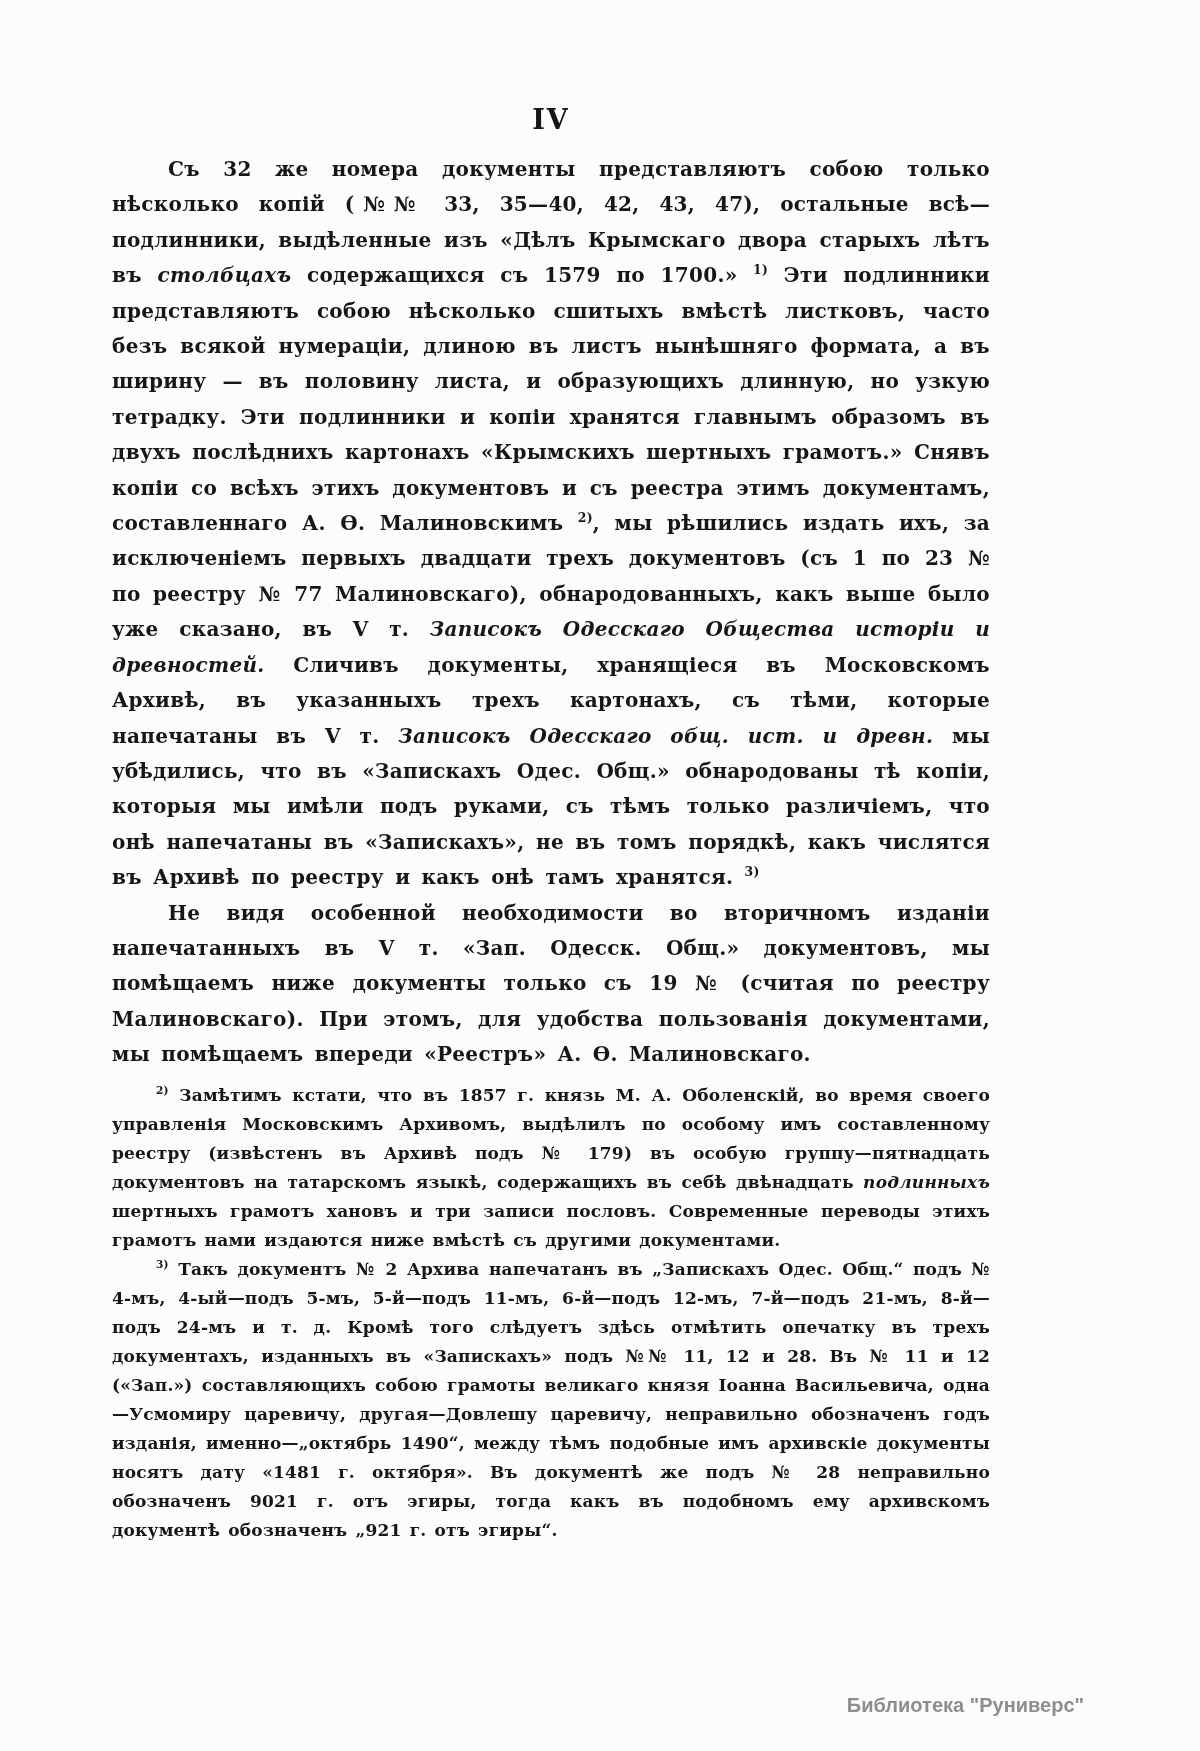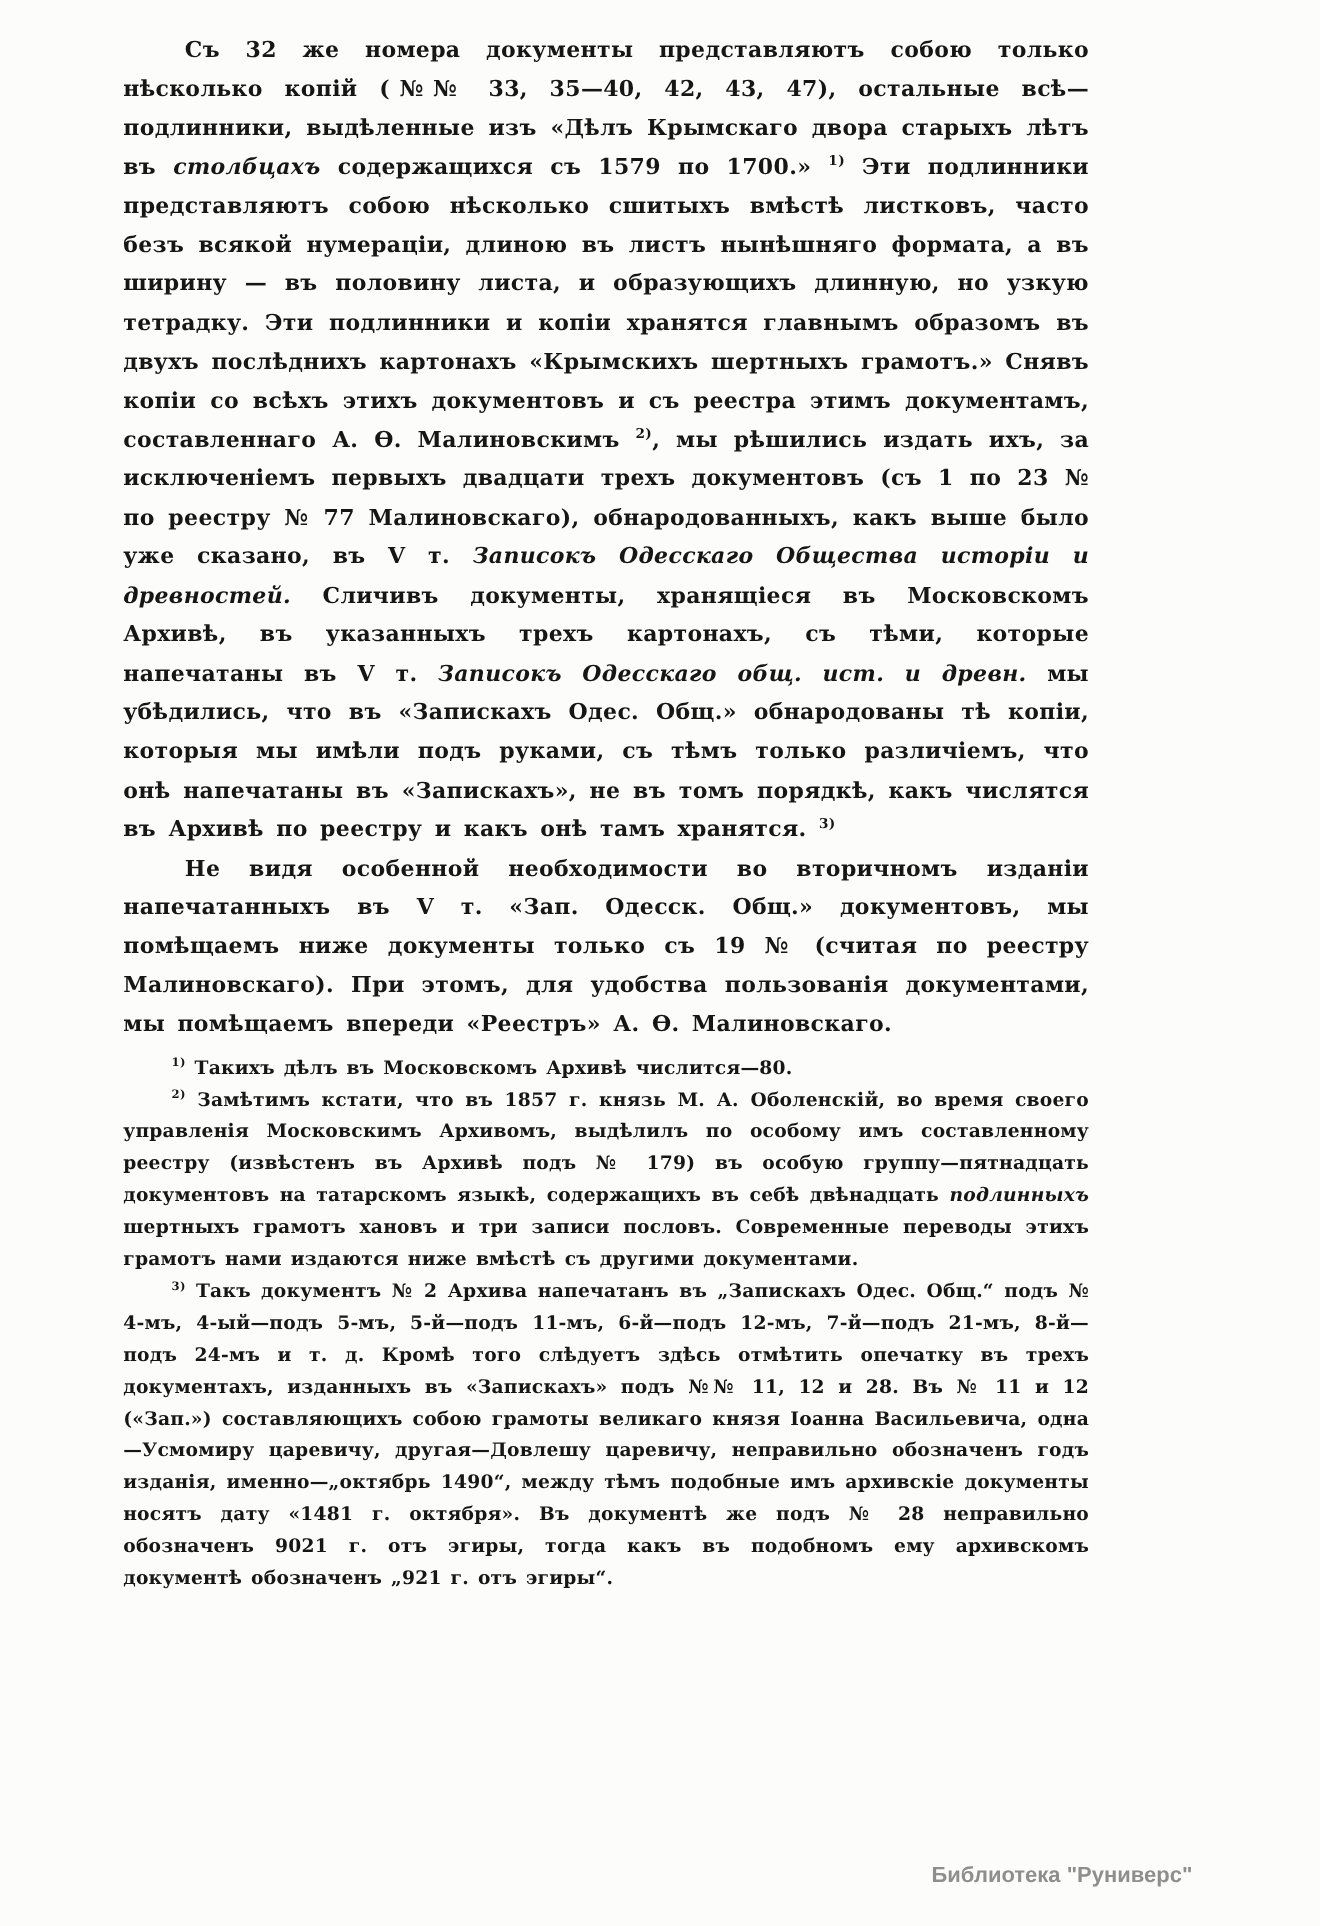--- a/index.html
+++ b/index.html
@@ -20,21 +20,21 @@
     width: 878px;
   }
   .page-number {
     margin-top: 104px;
     text-align: center;
     font-size: 27px;
     font-weight: bold;
     letter-spacing: 2px;
   }
   .main-text {
-    margin-top: 28px;
+    margin-top: 17px;
     min-height: 858px;
   }
   p.body-para {
     margin: 0;
     font-size: 20px;
     line-height: 35.4px;
     text-align: justify;
     text-indent: 56px;
     word-spacing: 4px;
     letter-spacing: 0.3px;
@@ -65,24 +65,24 @@
     font-size: 20px;
     color: #8e8e8e;
     font-weight: bold;
   }
 </style>
 </head>
 <body>
 
 <div class="page">
   <div class="content">
+    <div class="page-number">IV</div>
     <div class="main-text">
         <p class="body-para"><span>Съ 32 же номера документы представляютъ собою только нѣсколько копій (№№ 33, 35—40, 42, 43, 47), остальные всѣ—подлинники, выдѣленные изъ «Дѣлъ Крымскаго двора старыхъ лѣтъ въ </span><span class="italic">столбцахъ</span><span> содержащихся съ 1579 по 1700.» </span><sup class="fn-ref">1)</sup><span> Эти подлинники представляютъ собою нѣсколько сшитыхъ вмѣстѣ листковъ, часто безъ всякой нумераціи, длиною въ листъ нынѣшняго формата, а въ ширину — въ половину листа, и образующихъ длинную, но узкую тетрадку. Эти подлинники и копіи хранятся главнымъ образомъ въ двухъ послѣднихъ картонахъ «Крымскихъ шертныхъ грамотъ.» Снявъ копіи со всѣхъ этихъ документовъ и съ реестра этимъ документамъ, составленнаго А. Ѳ. Малиновскимъ </span><sup class="fn-ref">2)</sup><span>, мы рѣшились издать ихъ, за исключеніемъ первыхъ двадцати трехъ документовъ (съ 1 по 23 № по реестру № 77 Малиновскаго), обнародованныхъ, какъ выше было уже сказано, въ V т. </span><span class="italic">Записокъ Одесскаго Общества исторіи и древностей.</span><span> Сличивъ документы, хранящіеся въ Московскомъ Архивѣ, въ указанныхъ трехъ картонахъ, съ тѣми, которые напечатаны въ V т. </span><span class="italic">Записокъ Одесскаго общ. ист. и древн.</span><span> мы убѣдились, что въ «Запискахъ Одес. Общ.» обнародованы тѣ копіи, которыя мы имѣли подъ руками, съ тѣмъ только различіемъ, что онѣ напечатаны въ «Запискахъ», не въ томъ порядкѣ, какъ числятся въ Архивѣ по реестру и какъ онѣ тамъ хранятся. </span><sup class="fn-ref">3)</sup></p>
         <p class="body-para"><span>Не видя особенной необходимости во вторичномъ изданіи напечатанныхъ въ V т. «Зап. Одесск. Общ.» документовъ, мы помѣщаемъ ниже документы только съ 19 № (считая по реестру Малиновскаго). При этомъ, для удобства пользованія документами, мы помѣщаемъ впереди «Реестръ» А. Ѳ. Малиновскаго.</span></p>
       </div>
     <div class="footnotes">
-        <p class="footnote"><sup class="fn-ref">1)</sup><span> Такихъ дѣлъ въ Московскомъ Архивѣ числится—80.</span></p>
         <p class="footnote"><sup class="fn-ref">2)</sup><span> Замѣтимъ кстати, что въ 1857 г. князь М. А. Оболенскій, во время своего управленія Московскимъ Архивомъ, выдѣлилъ по особому имъ составленному реестру (извѣстенъ въ Архивѣ подъ № 179) въ особую группу—пятнадцать документовъ на татарскомъ языкѣ, содержащихъ въ себѣ двѣнадцать </span><span class="italic">подлинныхъ</span><span> шертныхъ грамотъ хановъ и три записи пословъ. Современные переводы этихъ грамотъ нами издаются ниже вмѣстѣ съ другими документами.</span></p>
         <p class="footnote"><sup class="fn-ref">3)</sup><span> Такъ документъ № 2 Архива напечатанъ въ „Запискахъ Одес. Общ.“ подъ № 4-мъ, 4-ый—подъ 5-мъ, 5-й—подъ 11-мъ, 6-й—подъ 12-мъ, 7-й—подъ 21-мъ, 8-й—подъ 24-мъ и т. д. Кромѣ того слѣдуетъ здѣсь отмѣтить опечатку въ трехъ документахъ, изданныхъ въ «Запискахъ» подъ №№ 11, 12 и 28. Въ № 11 и 12 («Зап.») составляющихъ собою грамоты великаго князя Іоанна Васильевича, одна—Усмомиру царевичу, другая—Довлешу царевичу, неправильно обозначенъ годъ изданія, именно—„октябрь 1490“, между тѣмъ подобные имъ архивскіе документы носятъ дату «1481 г. октября». Въ документѣ же подъ № 28 неправильно обозначенъ 9021 г. отъ эгиры, тогда какъ въ подобномъ ему архивскомъ документѣ обозначенъ „921 г. отъ эгиры“.</span></p>
       </div>
   </div>
   <div class="watermark">Библиотека "Руниверс"</div>
 </div>
 
 </body></html>

